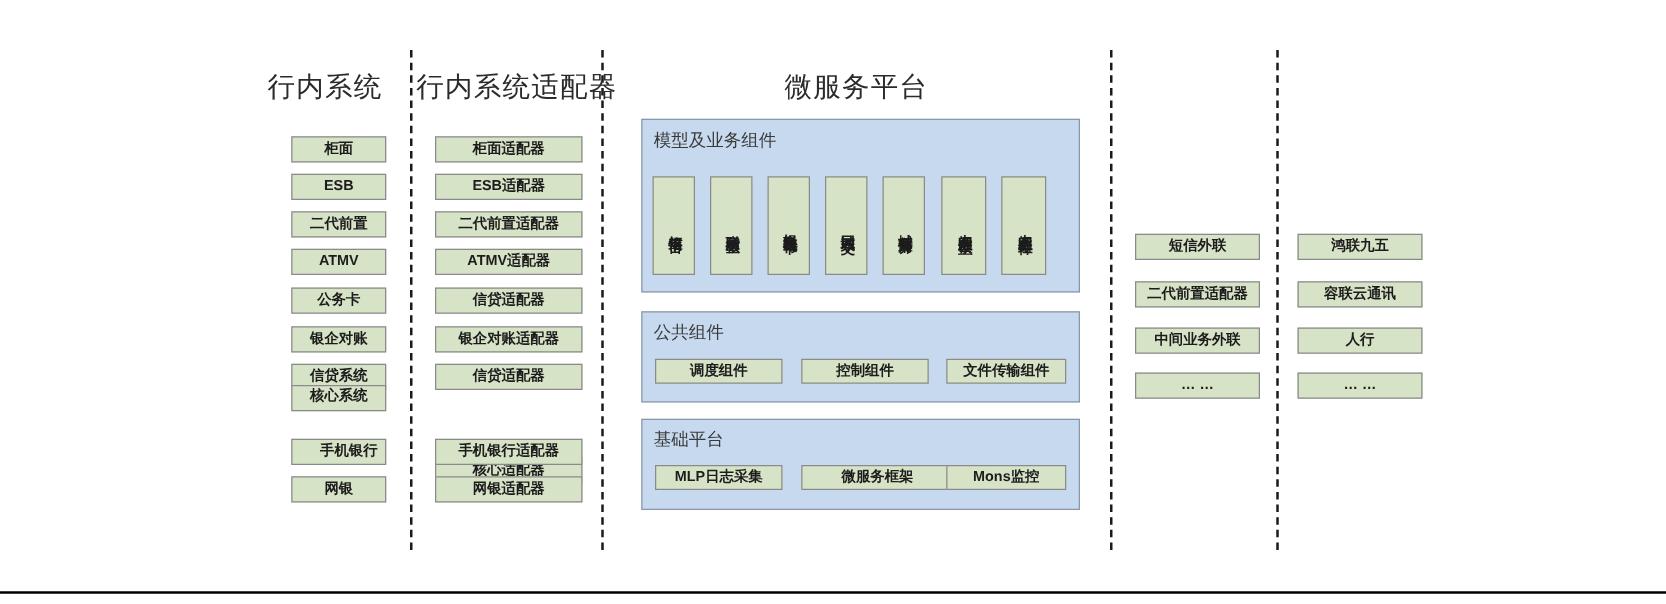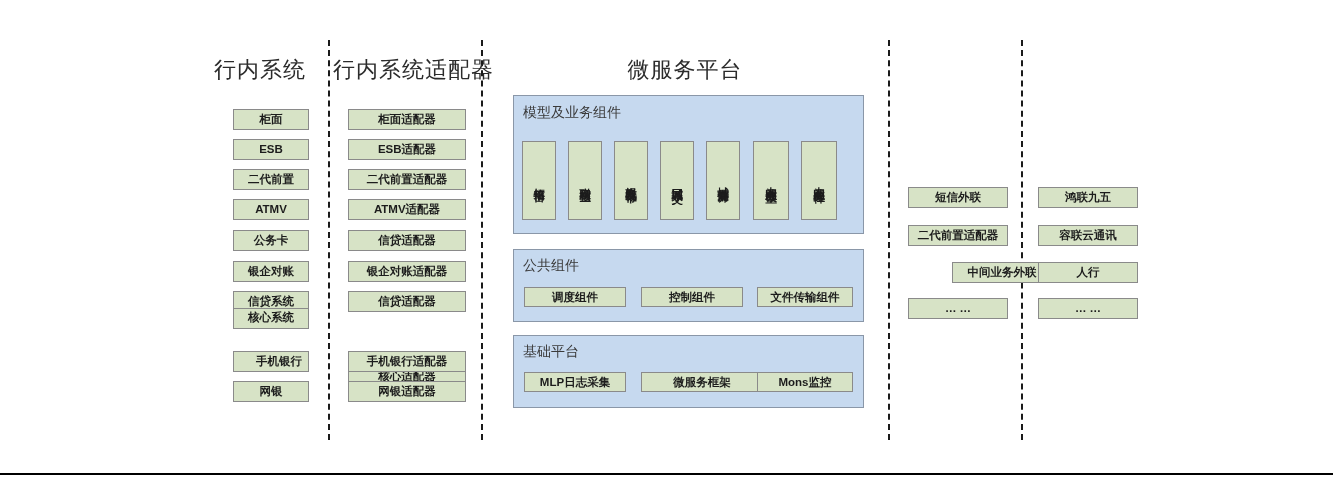--- a/index.html
+++ b/index.html
@@ -139,21 +139,21 @@
 
   <div class="panel" style="left:513px; top:335px; width:351px; height:73px;"></div>
   <div class="panel-title" style="left:523px; top:343px;">基础平台</div>
 
   <div class="node" style="left:524px; top:372px; width:102px; height:20px;">MLP日志采集</div>
   <div class="node" style="left:641px; top:372px; width:122px; height:20px;">微服务框架</div>
   <div class="node" style="left:757px; top:372px; width:96px; height:20px;">Mons监控</div>
 
   <div class="node stack-node right" style="left:908px; top:187px;">短信外联</div>
   <div class="node stack-node right" style="left:908px; top:225px;">二代前置适配器</div>
-  <div class="node stack-node right" style="left:952px; top:262px;">中间业务外联</div>
+  <div class="node stack-node right" style="left:908px; top:262px;">中间业务外联</div>
   <div class="node stack-node right" style="left:908px; top:298px;">… …</div>
 
   <div class="node stack-node right" style="left:1038px; top:187px;">鸿联九五</div>
   <div class="node stack-node right" style="left:1038px; top:225px;">容联云通讯</div>
   <div class="node stack-node right" style="left:1038px; top:262px;">人行</div>
   <div class="node stack-node right" style="left:1038px; top:298px;">… …</div>
 
   <div id="bottom-rule"></div>
 </div>
 

